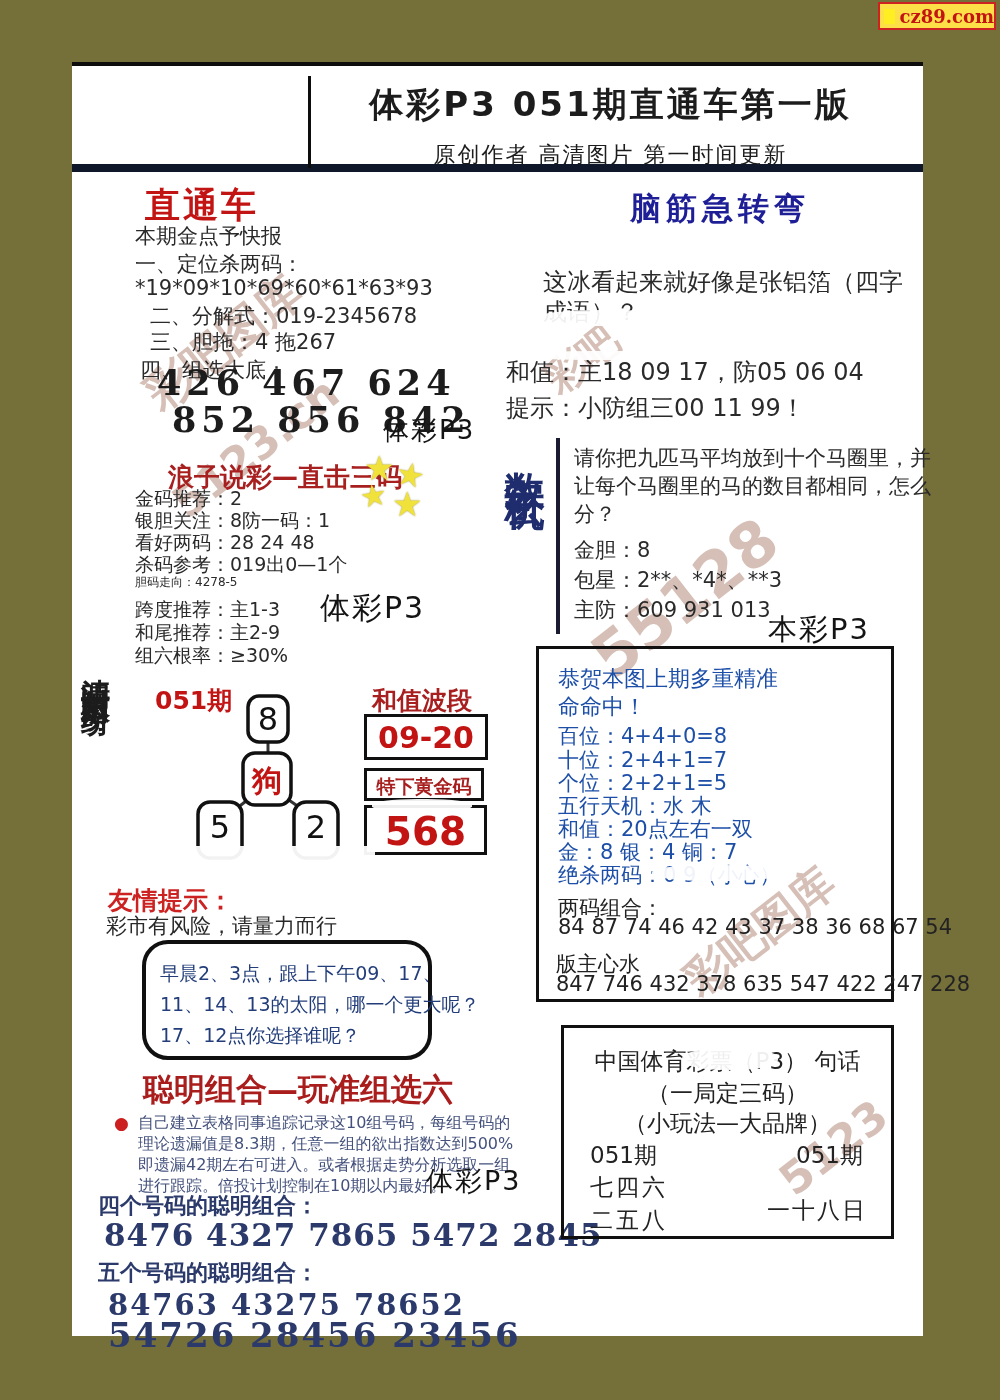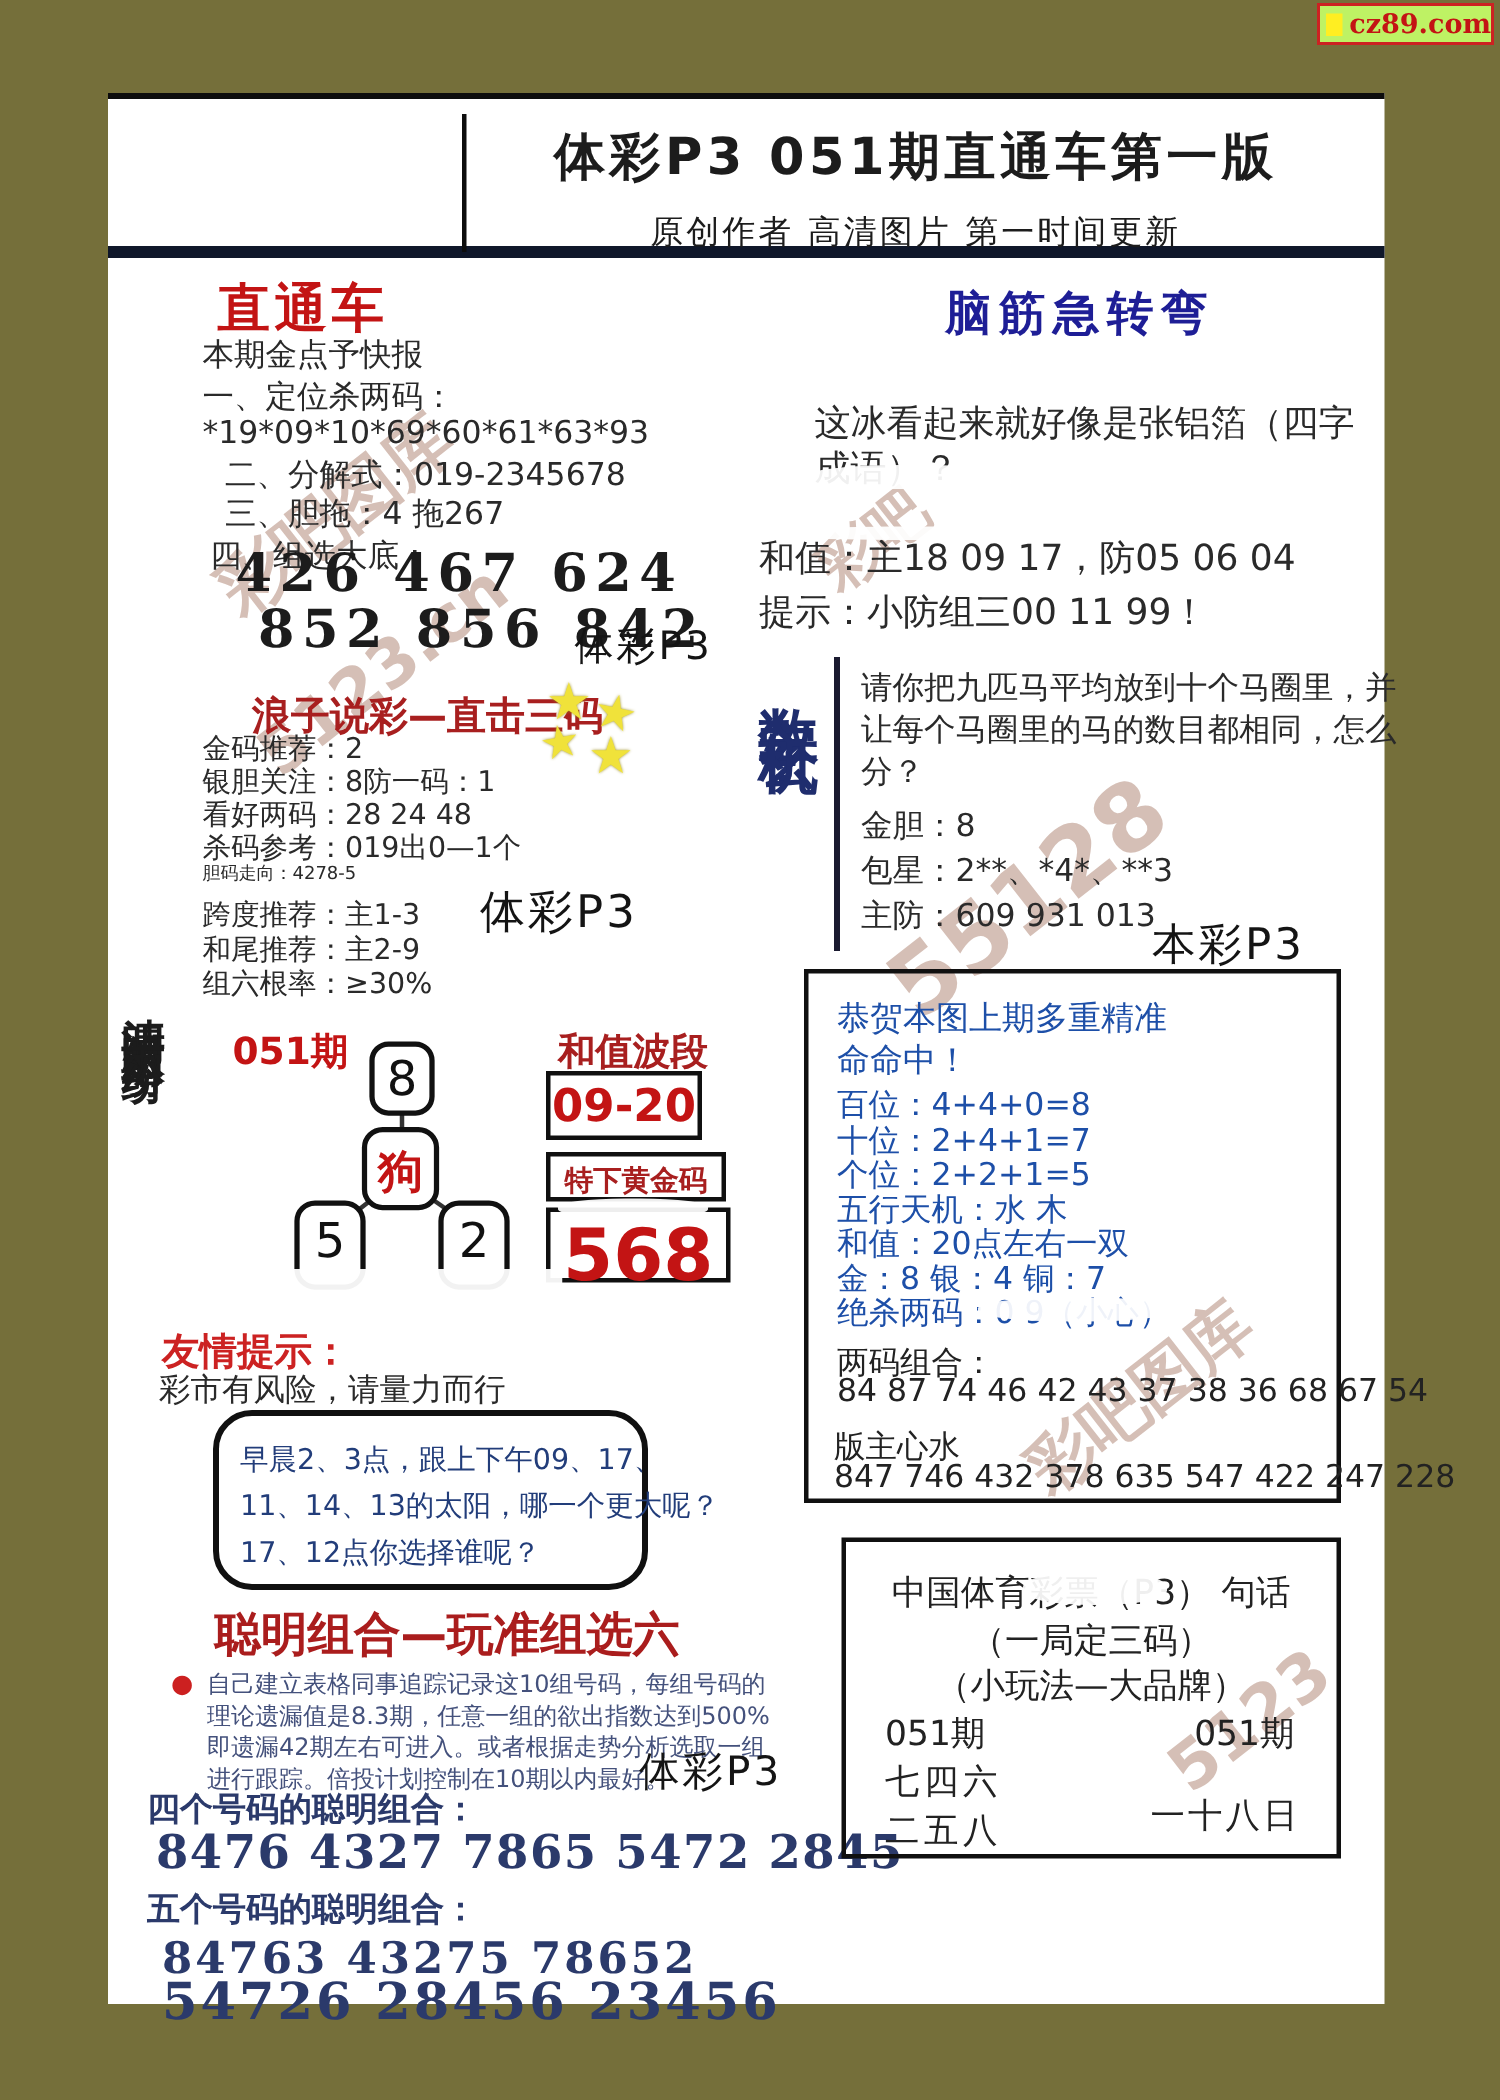--- a/index.html
+++ b/index.html
@@ -20,21 +20,21 @@
   .boxblue{color:#1d4fa8;}
   .navy{color:#2b3a6b;}
   .body-txt{font-size:21px;color:#2a2a2a;}
   .serifnum{font-family:"DejaVu Serif","Liberation Serif",serif;font-weight:bold;}
   .p3mark{font-size:27px;color:#141414;letter-spacing:2px;}
   .wm{color:rgba(178,138,122,0.55);font-weight:bold;z-index:0;transform:rotate(-38deg);}
   .blob{position:absolute;background:rgba(255,255,255,0.93);z-index:3;border-radius:45%;}
   .bxborder{position:absolute;border:3px solid #101010;box-sizing:border-box;}
   .star{position:absolute;color:#f0e23a;text-shadow:0 0 2px #9a8c1e;z-index:1;}
   .vtext{writing-mode:vertical-rl;text-orientation:upright;}
-  .badge{position:absolute;left:878px;top:2px;width:118px;height:28px;background:#bef264;
+  .badge{position:absolute;left:878px;top:2px;width:118px;height:28px;background:#fde047;
          border:2px solid #c22;display:flex;align-items:center;gap:4px;padding-left:4px;
          box-sizing:border-box;z-index:5;}
   .badge .sq{width:15px;height:15px;background:#ffee22;}
   .badge .txt{color:#c31414;font-size:18px;font-family:"DejaVu Serif",serif;font-weight:bold;}
   svg text{font-family:"DejaVu Sans",sans-serif;}
 </style>
 </head>
 <body>
 
 <div id="canvas">
@@ -97,28 +97,28 @@
       <rect x="8" y="112" width="44" height="56" rx="12" fill="#fff" stroke="#111" stroke-width="3.5"></rect>
       <rect x="104" y="112" width="44" height="56" rx="12" fill="#fff" stroke="#111" stroke-width="3.5"></rect>
       <text x="78" y="40" font-size="32" text-anchor="middle" fill="#111">8</text>
       <text x="77" y="101" font-size="30" text-anchor="middle" fill="#c31414" font-weight="bold">狗</text>
       <text x="30" y="148" font-size="32" text-anchor="middle" fill="#111">5</text>
       <text x="126" y="148" font-size="32" text-anchor="middle" fill="#111">2</text>
       <rect x="0" y="156" width="185" height="34" fill="#fff" opacity="0.95"></rect>
     </svg>
 
     <div class="abs dkred" style="left:300px;top:622px;font-size:25px;font-weight:bold;">和值波段</div>
-    <div class="bxborder" style="left:292px;top:652px;width:104px;height:46px;">
+    <div class="bxborder" style="left:292px;top:652px;width:124px;height:46px;">
       <div style="text-align:center;font-size:30px;font-weight:bold;color:#c31414;margin-top:3px;">09-20</div>
     </div>
     <div class="bxborder" style="left:292px;top:706px;width:120px;height:33px;">
       <div class="dkred" style="text-align:center;font-size:19px;font-weight:bold;margin-top:3px;">特下黄金码</div>
     </div>
     <div class="bxborder" style="left:292px;top:743px;width:123px;height:50px;">
-      <div style="text-align:center;font-size:48px;font-weight:bold;color:#c31414;margin-top:1px;">568</div>
+      <div style="text-align:center;font-size:39px;font-weight:bold;color:#c31414;margin-top:1px;">568</div>
     </div>
     <div class="blob" style="left:300px;top:737px;width:100px;height:13px;"></div>
 
     <div class="abs" style="left:36px;top:822px;font-size:25px;font-weight:bold;color:#cc2222;">友情提示：</div>
     <div class="abs body-txt" style="left:34px;top:850px;">彩市有风险，请量力而行</div>
     <div class="bxborder" style="left:70px;top:878px;width:290px;height:120px;border-width:4px;border-radius:26px;">
       <div style="position:absolute;left:14px;top:14px;font-size:19px;color:#223d7a;line-height:31px;white-space:nowrap;">
         <div>早晨2、3点，跟上下午09、17、</div>
         <div>11、14、13的太阳，哪一个更大呢？</div>
         <div>17、12点你选择谁呢？</div>

